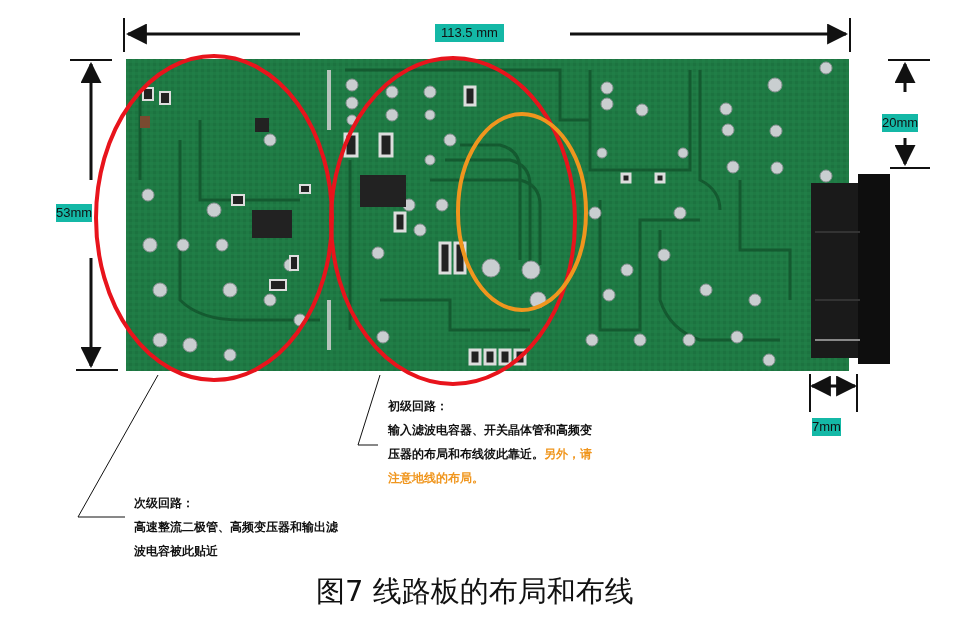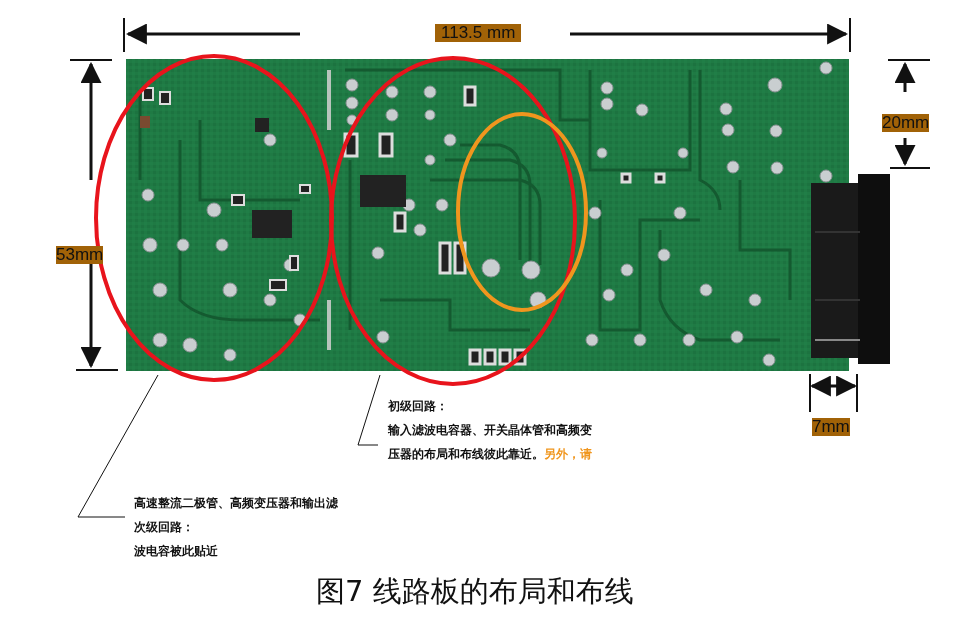--- a/index.html
+++ b/index.html
@@ -1,20 +1,20 @@
 <!DOCTYPE html>
 <html><head>
 <meta charset="utf-8">
 <style>
   html, body { margin:0; padding:0; background:#ffffff; }
   body { width:956px; height:619px; position:relative; overflow:hidden;
          font-family:"DejaVu Sans","Liberation Sans",sans-serif; color:#111; }
   #scene { position:absolute; left:0; top:0; }
   .dim-label { position:absolute; font-family:"Liberation Sans","DejaVu Sans",sans-serif;
-               font-size:17px; color:#111; background:#a16207; line-height:18px; }
+               font-size:13px; color:#111; background:#14b8a6; line-height:18px; }
   .cap { position:absolute; font-size:12px; font-weight:bold; line-height:24px; white-space:nowrap; }
   .cap .hl { color:#f0961e; }
   .fig-title { position:absolute; font-size:29px; line-height:28px; white-space:nowrap; color:#111; }
 </style>
 </head>
 <body>
 
 <svg id="scene" width="956" height="619" viewBox="0 0 956 619">
   <defs>
     <marker id="arr" viewBox="0 0 10 10" refX="9" refY="5" markerWidth="7" markerHeight="7" orient="auto-start-reverse">
@@ -174,29 +174,30 @@
   <ellipse cx="453" cy="221" rx="122" ry="163" fill="none" stroke="#e8141c" stroke-width="4"></ellipse>
   <ellipse cx="522" cy="212" rx="64" ry="98" fill="none" stroke="#f0961e" stroke-width="4"></ellipse>
 
   <g stroke="#111" stroke-width="1" fill="none">
     <polyline points="380,375 358,445 378,445"></polyline>
     <polyline points="158,375 78,517 125,517"></polyline>
   </g>
 </svg>
 
 <div class="dim-label" style="left:435px;top:24px;padding:0 6px;">113.5 mm</div>
-<div class="dim-label" style="left:56px;top:204px;margin-top:42px;">53mm</div>
+<div class="dim-label" style="left:56px;top:204px;">53mm</div>
 <div class="dim-label" style="left:882px;top:114px;">20mm</div>
 <div class="dim-label" style="left:812px;top:418px;">7mm</div>
 
 <div class="cap" style="left:388px;top:394px;">
   <div>初级回路：</div>
   <div>输入滤波电容器、开关晶体管和高频变</div>
   <div><span>压器的布局和布线彼此靠近。</span><span class="hl">另外，请</span></div>
+  <div class="hl">注意地线的布局。</div>
 </div>
 
 <div class="cap" style="left:134px;top:491px;">
+  <div>次级回路：</div>
   <div>高速整流二极管、高频变压器和输出滤</div>
-  <div>次级回路：</div>
   <div>波电容被此贴近</div>
 </div>
 
 <div class="fig-title" style="left:316px;top:577px;">图7 线路板的布局和布线</div>
 
 </body></html>

